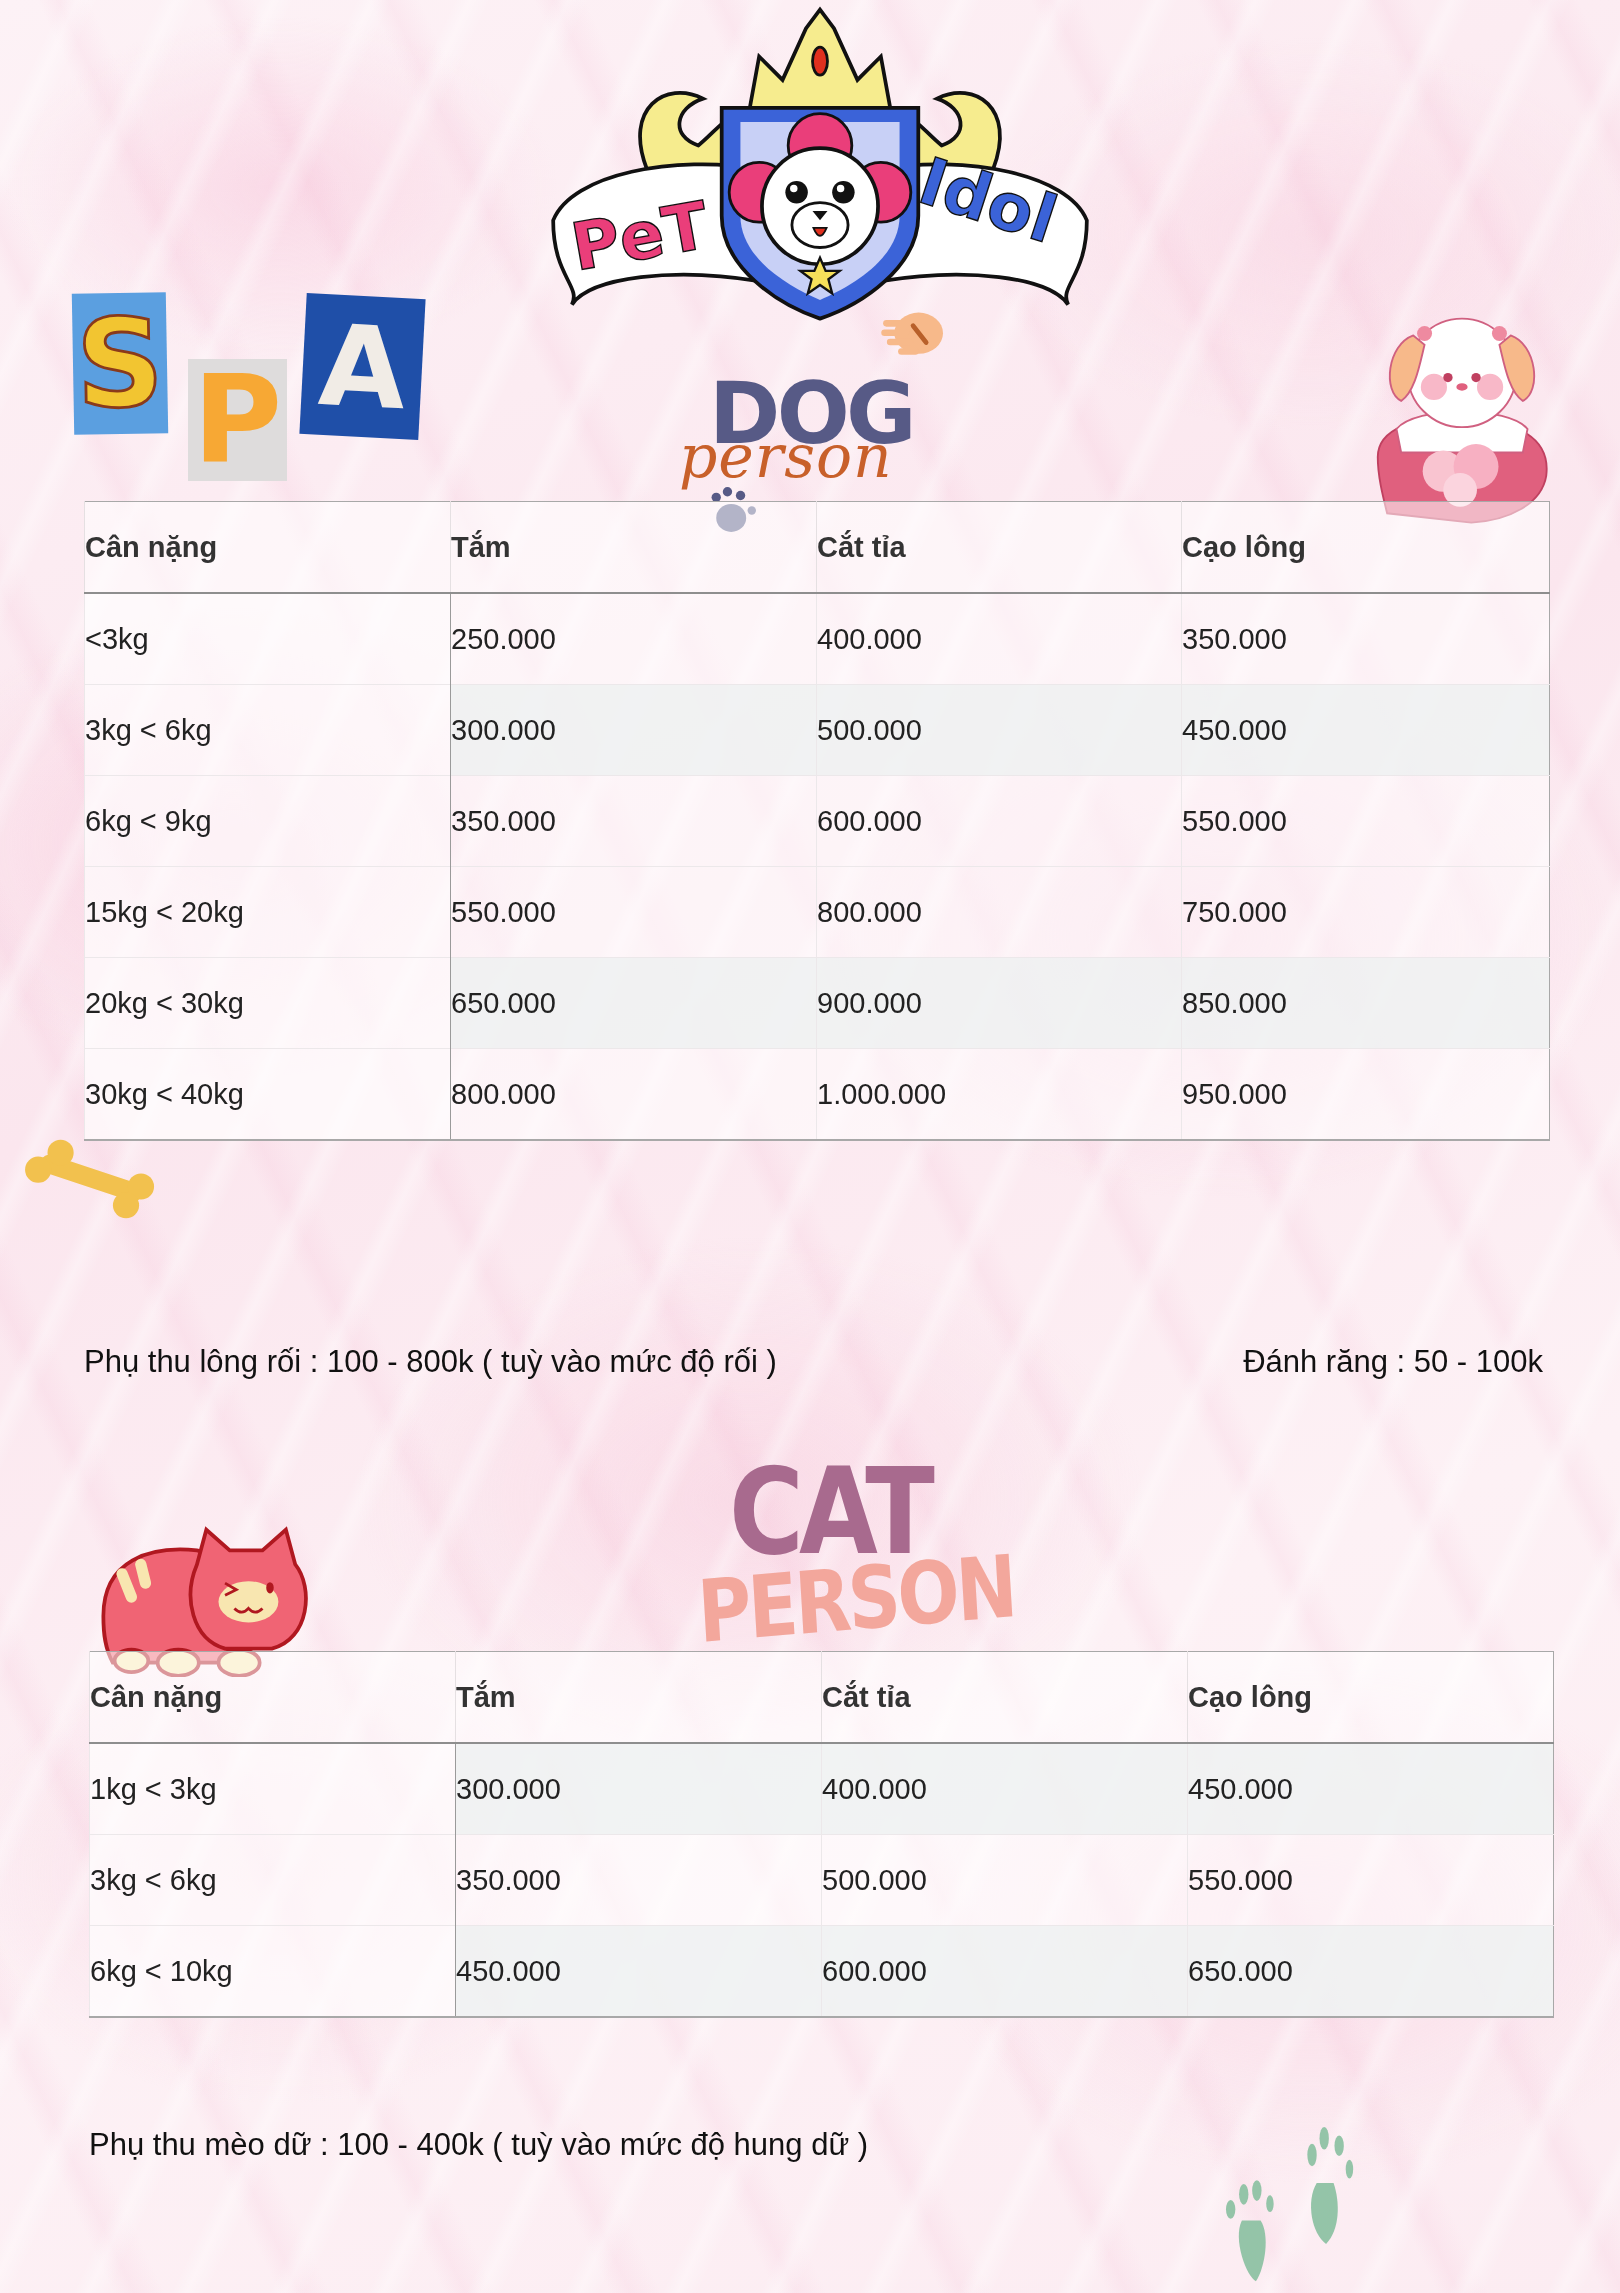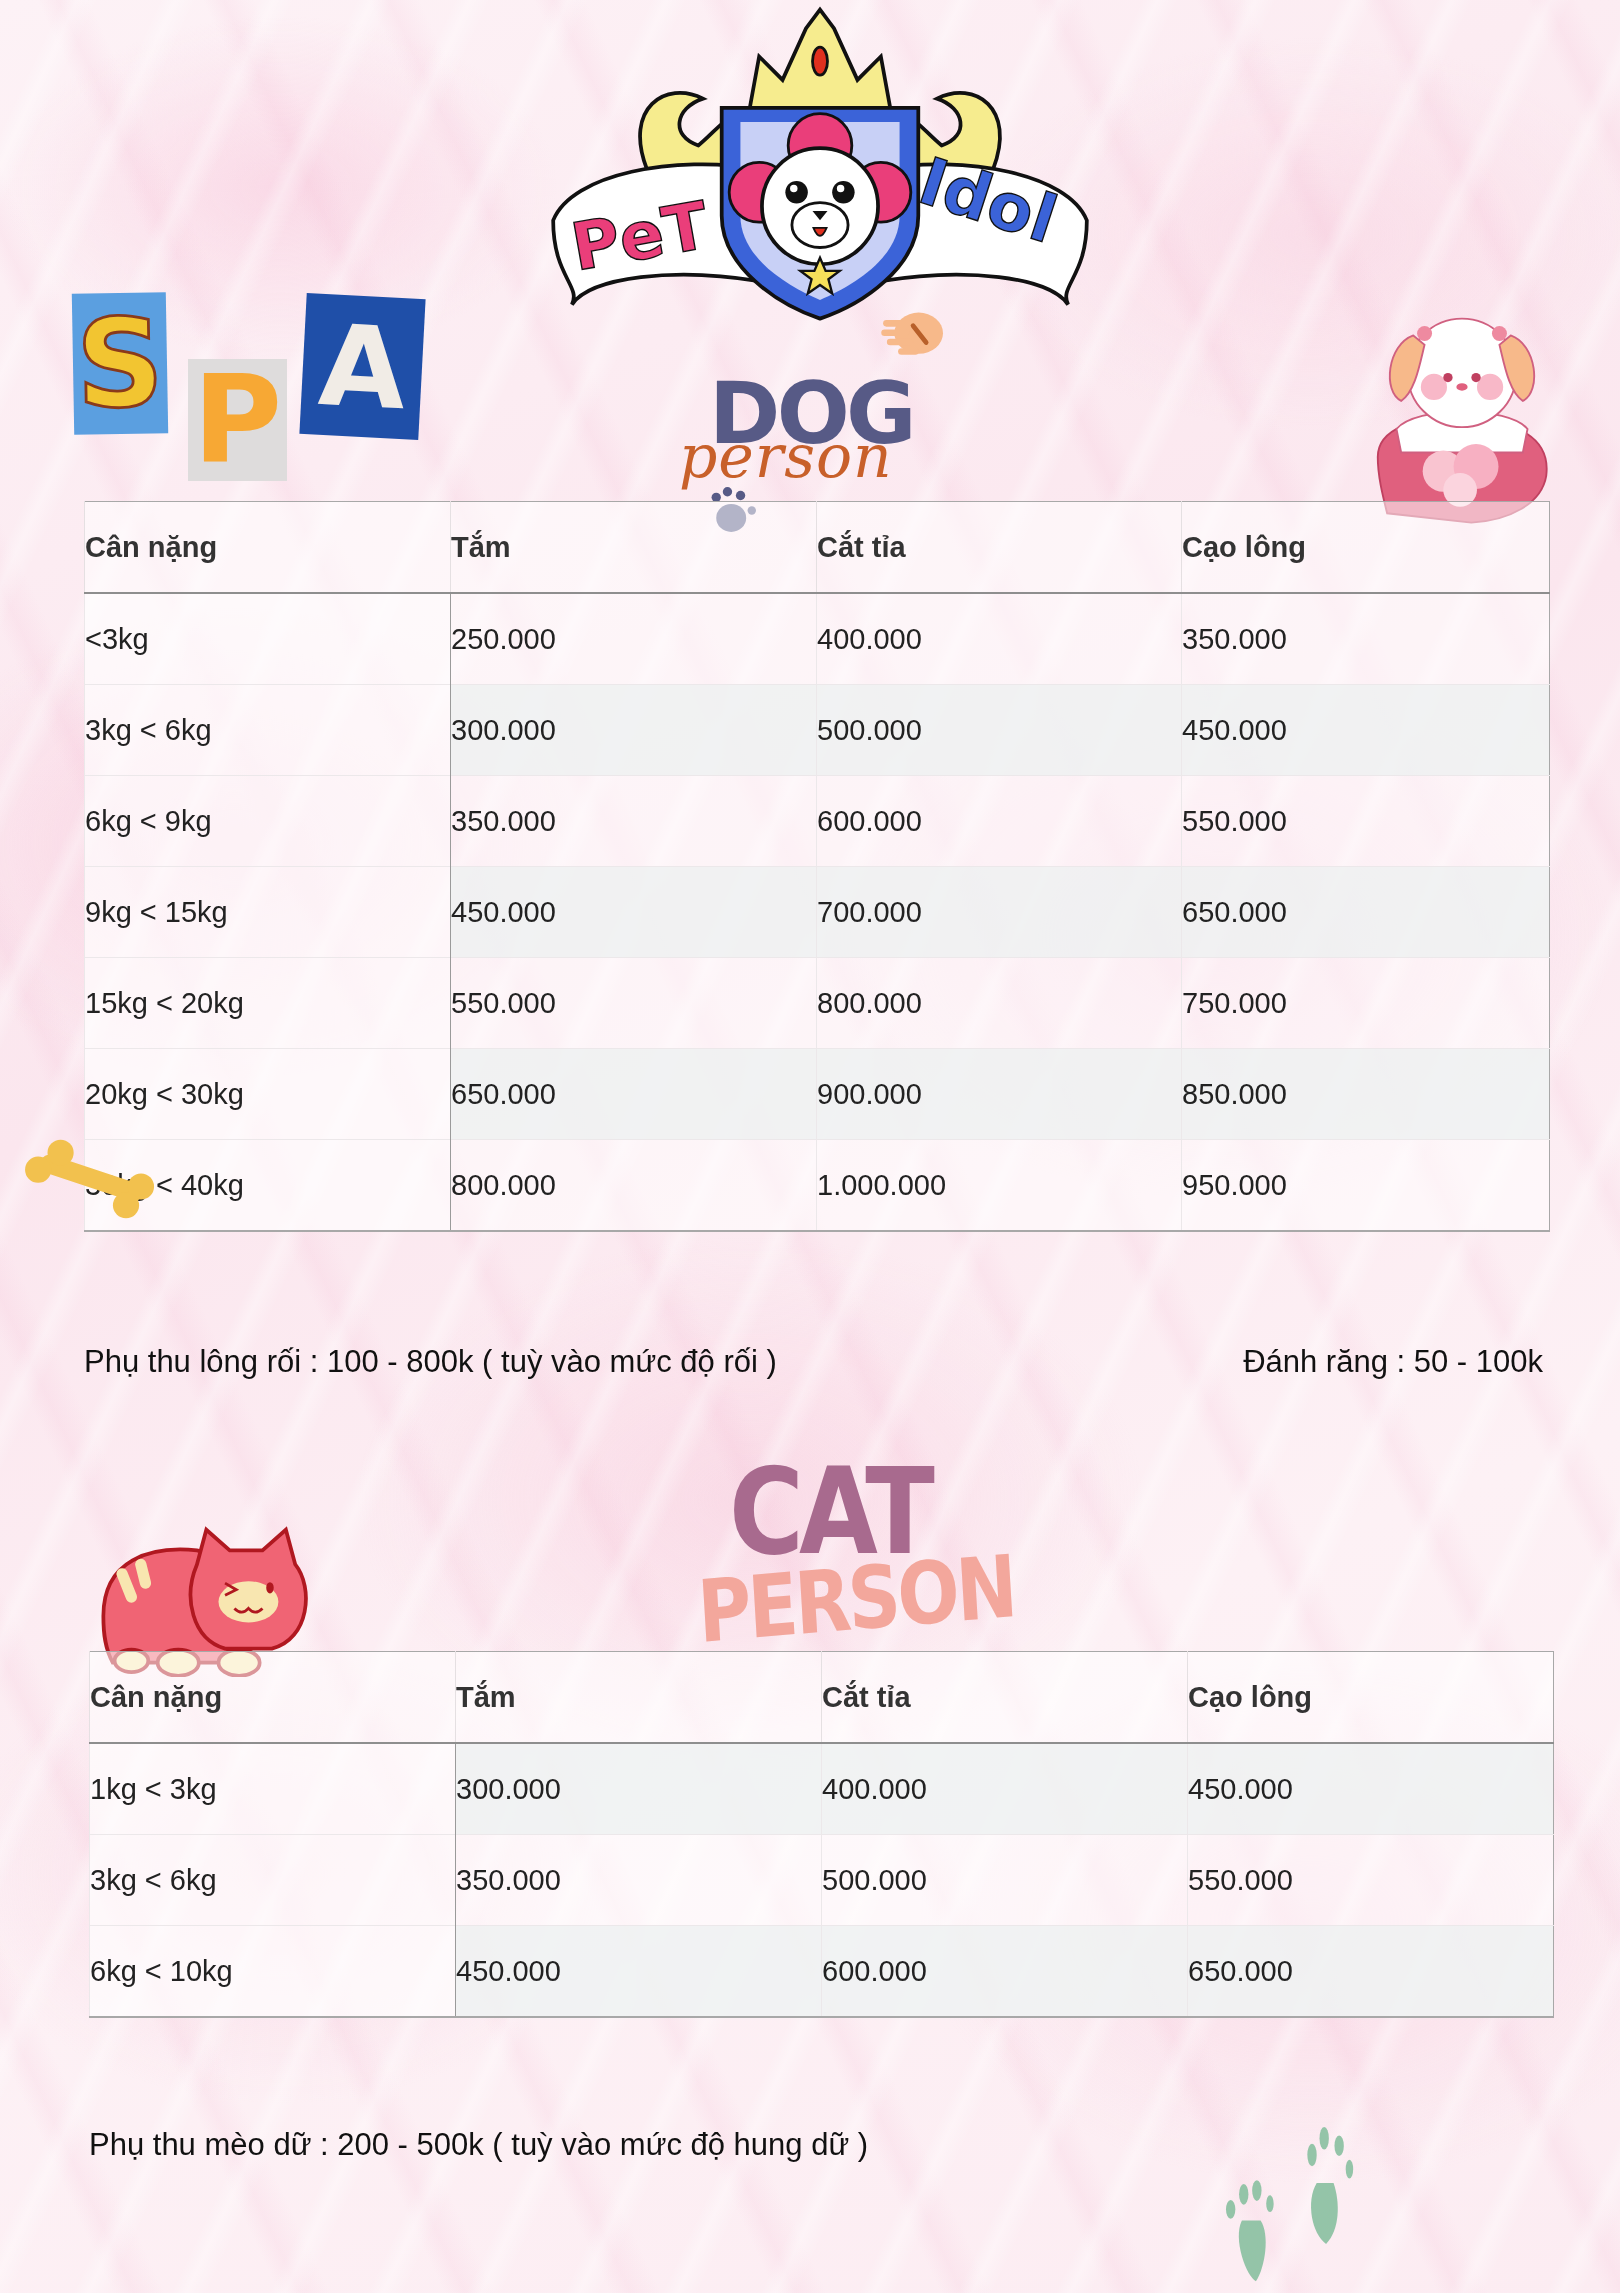--- a/index.html
+++ b/index.html
@@ -165,26 +165,20 @@
       <td class="val">300.000</td>
       <td class="val">500.000</td>
       <td class="val">450.000</td>
     </tr>
     <tr>
       <td class="wcol">6kg &lt; 9kg</td>
       <td class="val">350.000</td>
       <td class="val">600.000</td>
       <td class="val">550.000</td>
     </tr>
-    <tr class="alt">
-      <td class="wcol">9kg &lt; 15kg</td>
-      <td class="val">450.000</td>
-      <td class="val">700.000</td>
-      <td class="val">650.000</td>
-    </tr>
     <tr>
       <td class="wcol">15kg &lt; 20kg</td>
       <td class="val">550.000</td>
       <td class="val">800.000</td>
       <td class="val">750.000</td>
     </tr>
     <tr class="alt">
       <td class="wcol">20kg &lt; 30kg</td>
       <td class="val">650.000</td>
       <td class="val">900.000</td>
@@ -258,21 +252,21 @@
     </tr>
     <tr class="alt">
       <td class="wcol">6kg &lt; 10kg</td>
       <td class="val">450.000</td>
       <td class="val">600.000</td>
       <td class="val">650.000</td>
     </tr>
   </tbody>
 </table>
 
-<div class="note note-cat">Phụ thu mèo dữ : 200 - 500k ( tuỳ vào mức độ hung dữ )</div>
+<div class="note note-cat">Phụ thu mèo dữ : 100 - 400k ( tuỳ vào mức độ hung dữ )</div>
 
 <svg class="abs" style="left:1223px;top:2127px;width:150px;height:159px" viewBox="0 0 160 170">
   <g fill="#94c4a8">
     <path d="M20 100 C10 120,25 160,35 165 C45 150,50 115,40 100 Z"></path>
     <ellipse cx="8" cy="88" rx="5" ry="10"></ellipse>
     <ellipse cx="22" cy="72" rx="5" ry="11"></ellipse>
     <ellipse cx="36" cy="68" rx="5" ry="11"></ellipse>
     <ellipse cx="50" cy="82" rx="4" ry="9"></ellipse>
     <path d="M100 60 C88 80,95 115,110 125 C125 110,125 80,118 60 Z"></path>
     <ellipse cx="95" cy="30" rx="5" ry="12"></ellipse>

